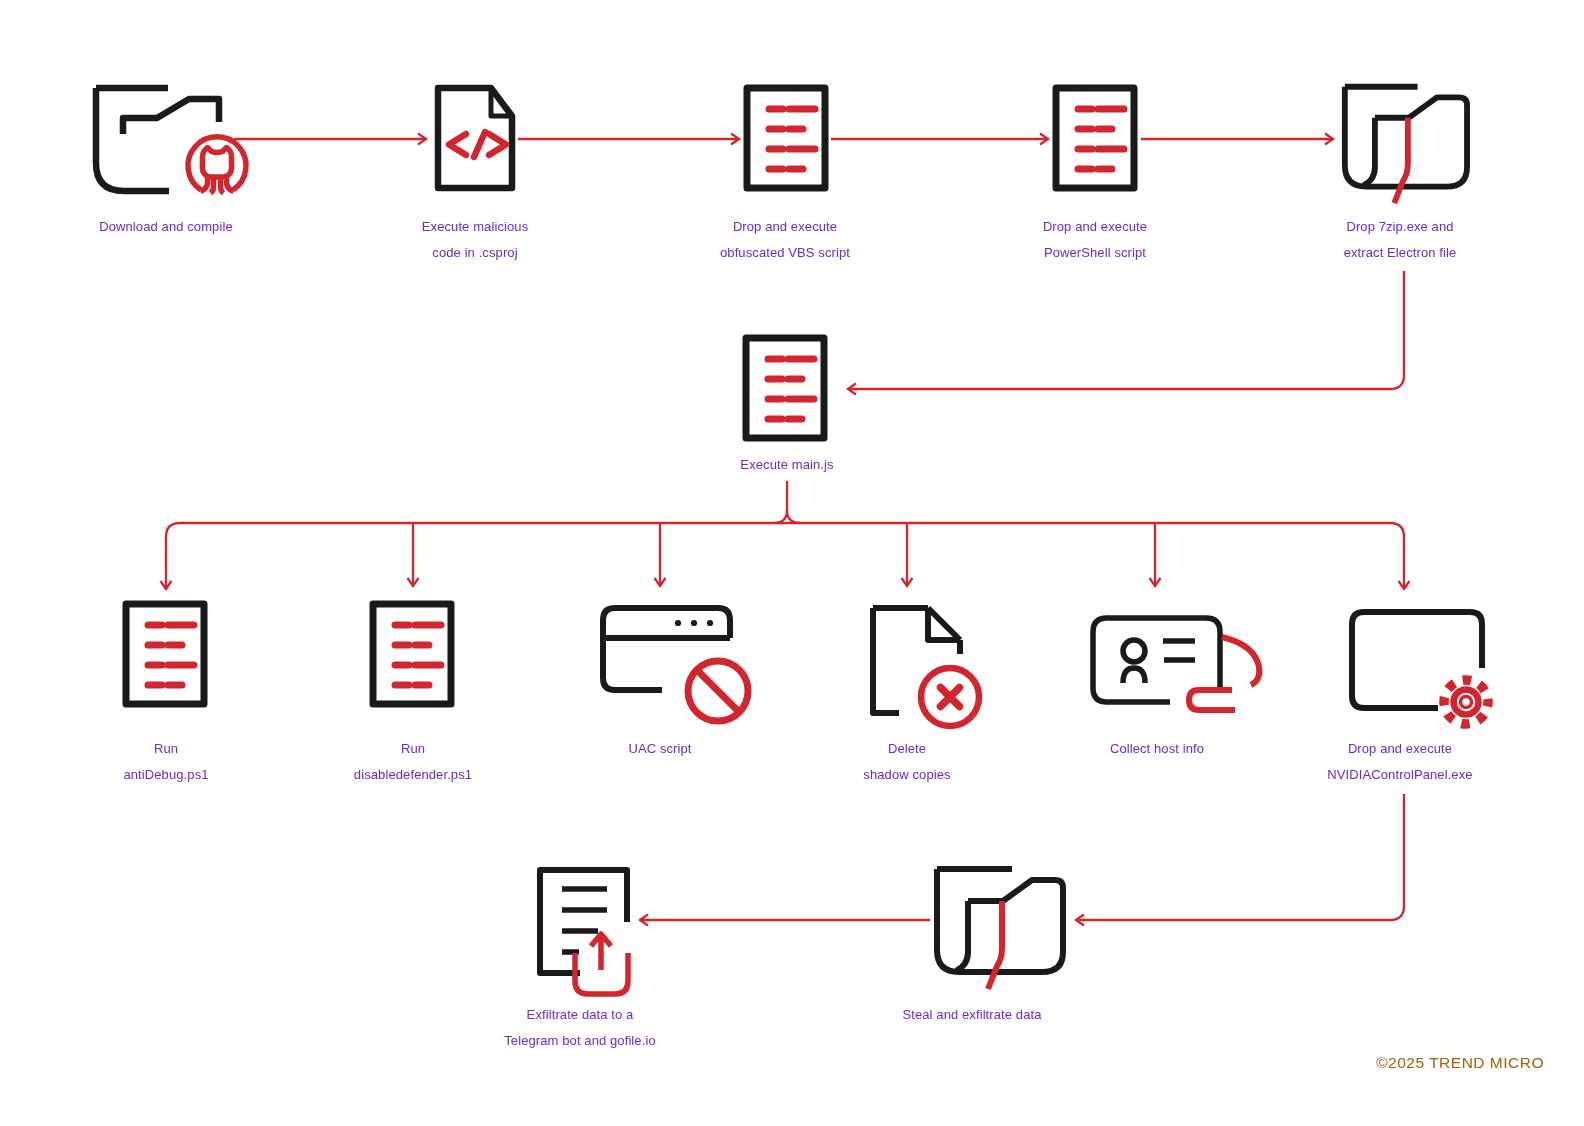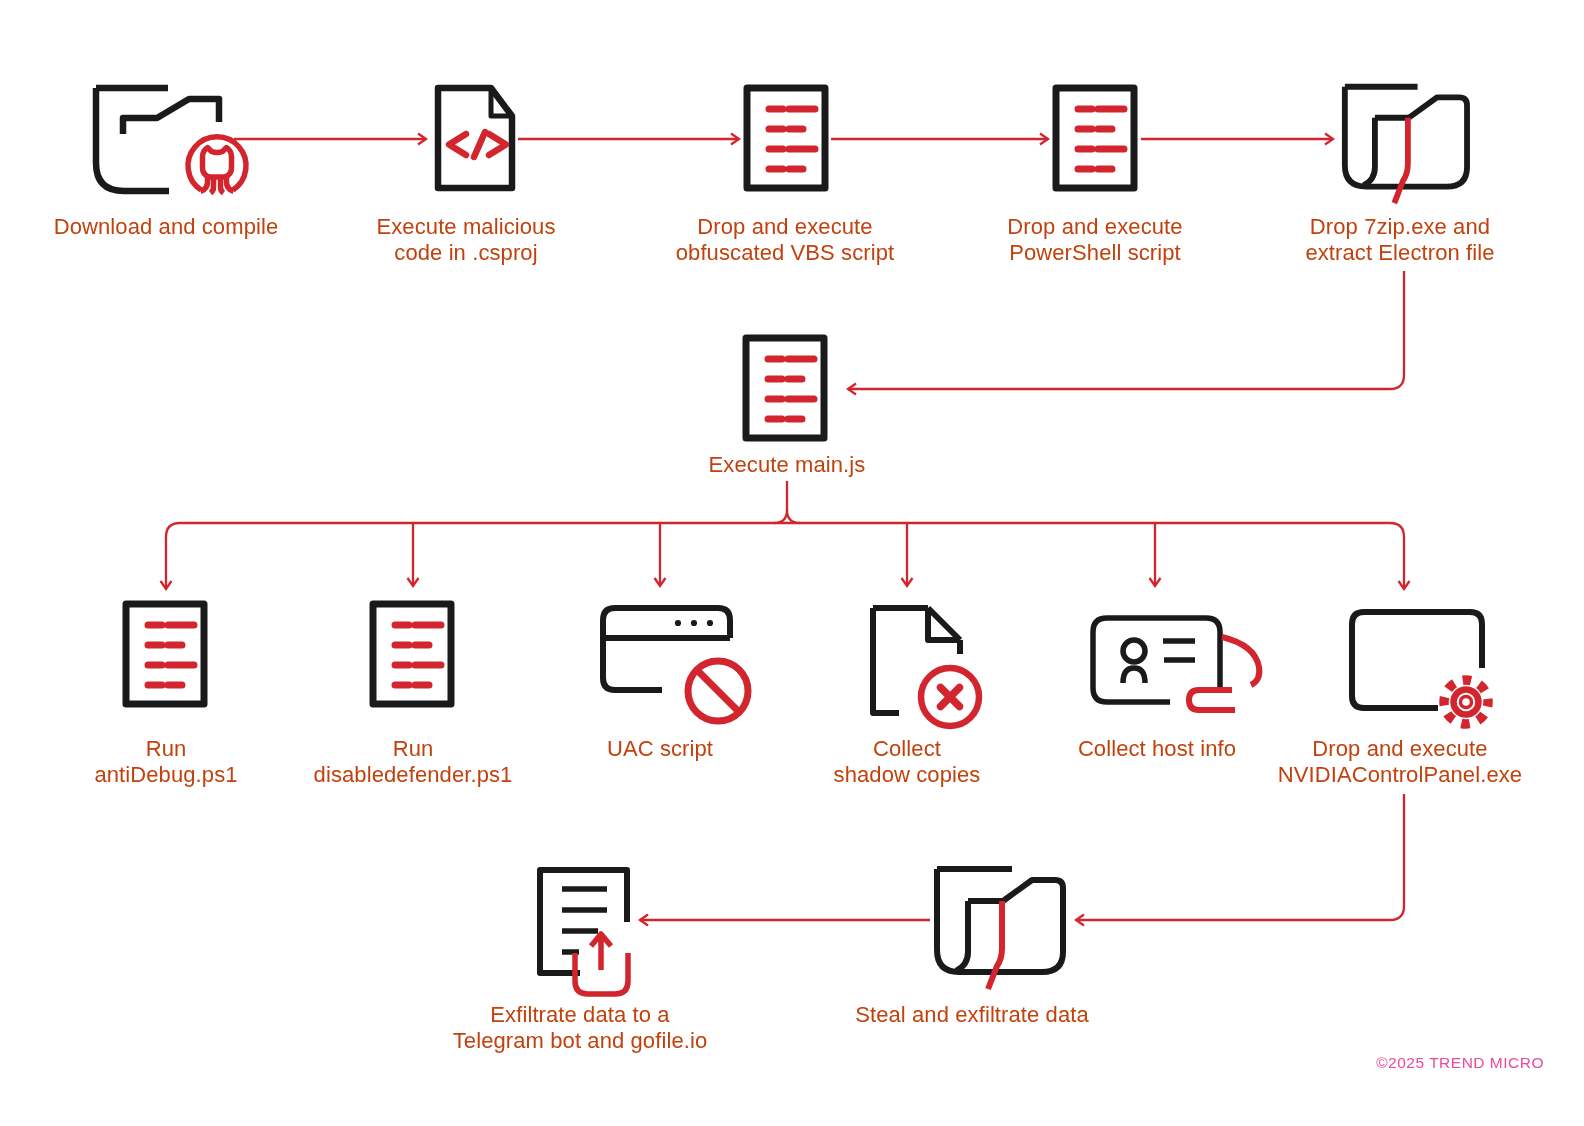--- a/index.html
+++ b/index.html
@@ -12,26 +12,26 @@
   .connectors{position:absolute;left:0;top:0;width:1584px;height:1126px;pointer-events:none;}
   .connectors path{fill:none;stroke:#d2252d;stroke-width:2.3px;}
   .icon{position:absolute;}
   .icon svg{display:block;overflow:visible;}
   .icon path,.icon rect,.icon circle{fill:none;}
   .k{stroke:#1a1a1a;stroke-linejoin:round;}
   .r{stroke:#d2252d;stroke-linejoin:round;}
   .fk circle{fill:#1a1a1a;stroke:none;}
   .label{
     position:absolute;width:320px;text-align:center;
-    font-size:22px;line-height:26px;color:#c2410c;letter-spacing:0.1px;
+    font-size:13px;line-height:26px;color:#6d28d9;letter-spacing:0.1px;
   }
   .label span{display:block;}
   .copyright{
     position:absolute;right:40px;top:1054px;font-size:15.5px;
-    color:#ec4899;letter-spacing:0.5px;
+    color:#a16207;letter-spacing:0.5px;
   }
 </style>
 </head>
 <body>
 
 <div id="canvas">
 
   <svg class="connectors" viewBox="0 0 1584 1126">
     <defs>
       <marker id="arr" markerUnits="userSpaceOnUse" markerWidth="16" markerHeight="16" refX="10.5" refY="8" orient="auto-start-reverse">
@@ -243,21 +243,21 @@
       </g>
       <g class="r" stroke-width="6">
         <path d="M 74 41 V 88 Q 74 99 69 106 L 60 129"></path>
       </g>
     </svg>
   </div>
 
   <div class="label" style="left:6px;top:214px">
     <span>Download and compile</span>
   </div>
-  <div class="label" style="left:306px;top:214px">
+  <div class="label" style="left:315px;top:214px">
     <span>Execute malicious</span>
       <span>code in .csproj</span>
   </div>
   <div class="label" style="left:625px;top:214px">
     <span>Drop and execute</span>
       <span>obfuscated VBS script</span>
   </div>
   <div class="label" style="left:935px;top:214px">
     <span>Drop and execute</span>
       <span>PowerShell script</span>
@@ -274,21 +274,21 @@
       <span>antiDebug.ps1</span>
   </div>
   <div class="label" style="left:253px;top:736px">
     <span>Run</span>
       <span>disabledefender.ps1</span>
   </div>
   <div class="label" style="left:500px;top:736px">
       <span>UAC script</span>
   </div>
   <div class="label" style="left:747px;top:736px">
-    <span>Collect</span>
+    <span>Delete</span>
       <span>shadow copies</span>
   </div>
   <div class="label" style="left:997px;top:736px">
     <span>Collect host info</span>
   </div>
   <div class="label" style="left:1240px;top:736px">
     <span>Drop and execute</span>
       <span>NVIDIAControlPanel.exe</span>
   </div>
   <div class="label" style="left:420px;top:1002px">

